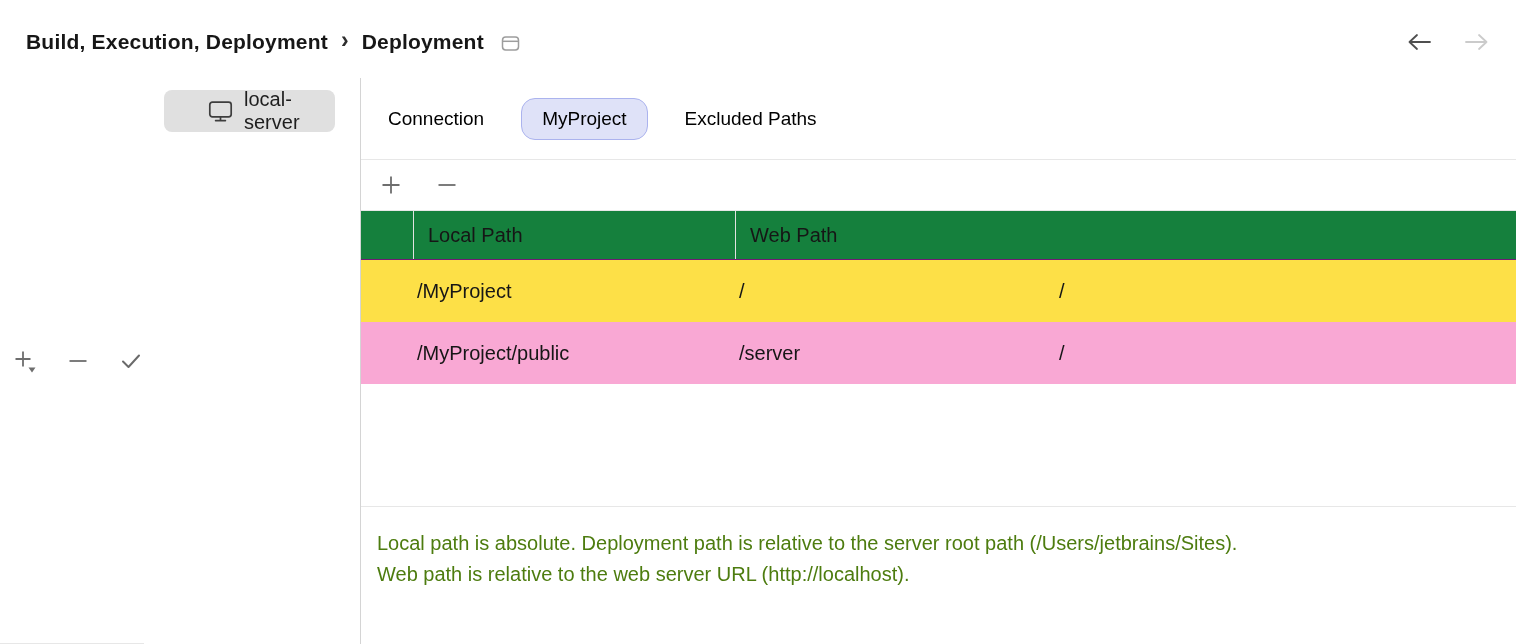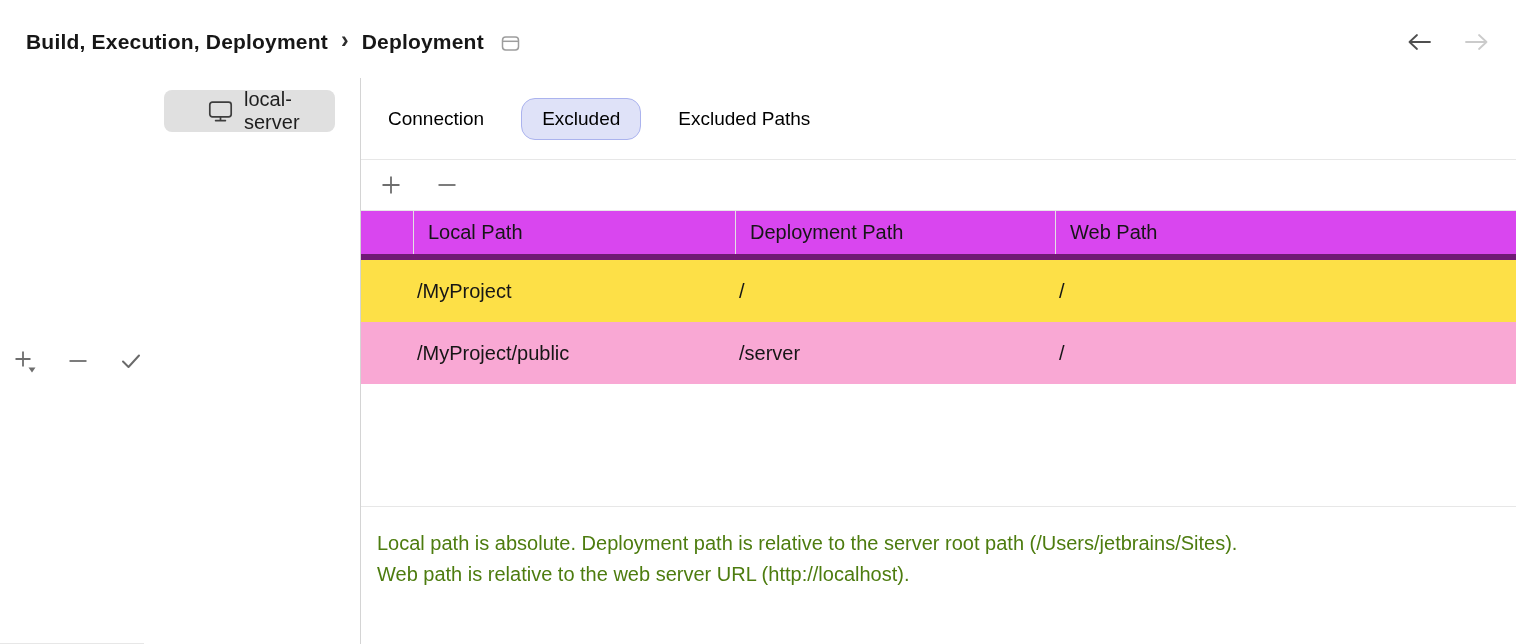--- a/index.html
+++ b/index.html
@@ -40,21 +40,21 @@
   .tabs { flex:0 0 82px; display:flex; align-items:center; gap:16px;
     padding-left:6px; border-bottom:1px solid #e7e7e7; }
   .tab { padding:9px 20px; font-size:19px; border-radius:14px;
     border:1.5px solid transparent; color:#000000; cursor:pointer; white-space:nowrap; }
   .tab.selected { background:#dfe2f8; border-color:#abb3ee; }
 
   .table-toolbar { flex:0 0 51px; display:flex; align-items:center; gap:30px;
     padding-left:17px; border-bottom:1px solid #e7e7e7; }
 
   .thead { flex:0 0 49px; display:grid; grid-template-columns:52px 322px 320px 1fr;
-    background:#d946ef; border-bottom:6px solid #701a75; }
+    background:#15803d; border-bottom:1px solid #701a75; }
   .th { display:flex; align-items:center; padding-left:14px; font-size:20px;
     color:#161616; border-left:1px solid #e2e2e2; }
   .th.gutter { border-left:none; }
 
   .trow { flex:0 0 62px; display:grid; grid-template-columns:52px 322px 320px 1fr;
     font-size:20px; cursor:default; }
   .trow.alt { background:#fde047; }
   .trow.selected { background:#f9a8d4; }
   .td { display:flex; align-items:center; padding-left:4px; color:#161616; }
 
@@ -125,41 +125,40 @@
           </span>
           <span>local-server</span>
         </div>
       </div>
     </div>
 
     <div class="main">
 
       <div class="tabs">
         <div class="tab">Connection</div>
-        <div class="tab selected">Excluded</div>
+        <div class="tab selected">MyProject</div>
         <div class="tab">Excluded Paths</div>
       </div>
 
       <div class="table-toolbar">
         <span class="tool-btn">
           <svg width="24" height="24" viewBox="0 0 24 24">
             <path d="M12 3.5 V20.5 M3.5 12 H20.5" fill="none" stroke="#6e6e6e" stroke-width="1.8"></path>
           </svg>
         </span>
         <span class="tool-btn">
           <svg width="24" height="24" viewBox="0 0 24 24">
             <path d="M3.5 12 H20.5" fill="none" stroke="#6e6e6e" stroke-width="1.8"></path>
           </svg>
         </span>
       </div>
 
       <div class="thead">
         <div class="th gutter"></div>
         <div class="th">Local Path</div>
-        <div class="th">Deployment Path</div>
         <div class="th">Web Path</div>
       </div>
 
       <div class="trow alt">
         <div class="td"></div>
         <div class="td">/MyProject</div>
         <div class="td">/</div>
         <div class="td">/</div>
       </div>
 

